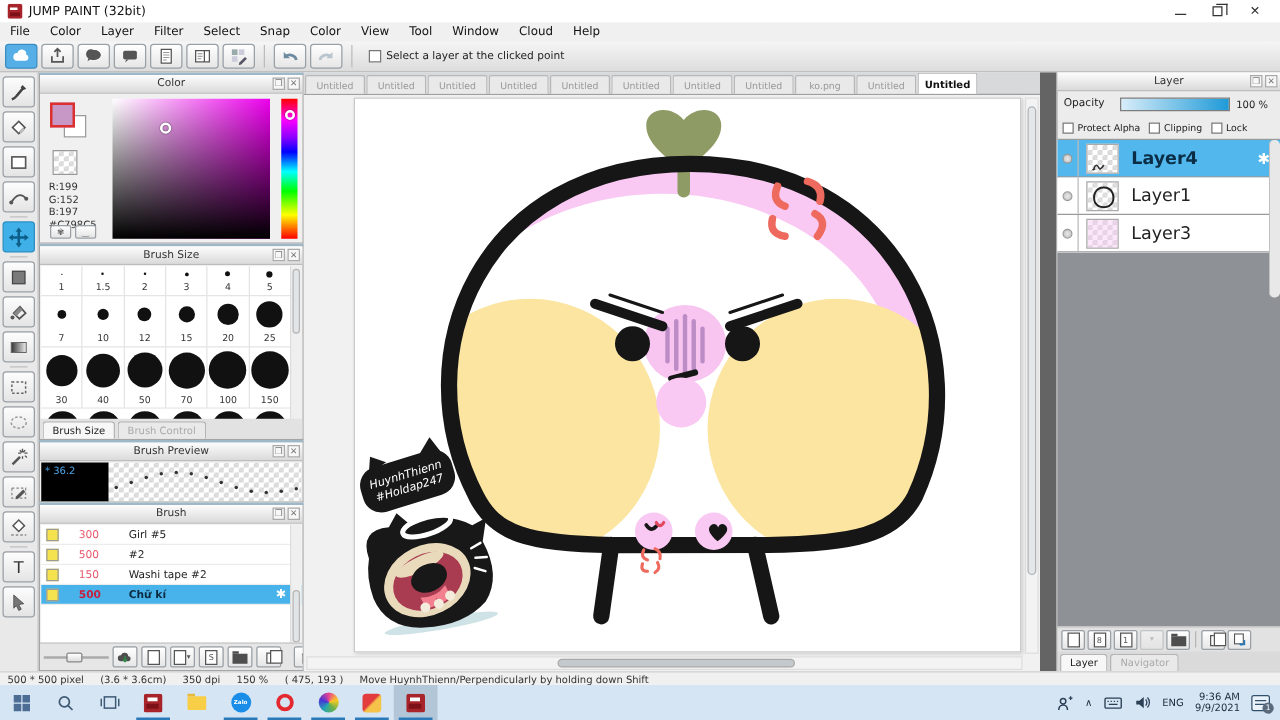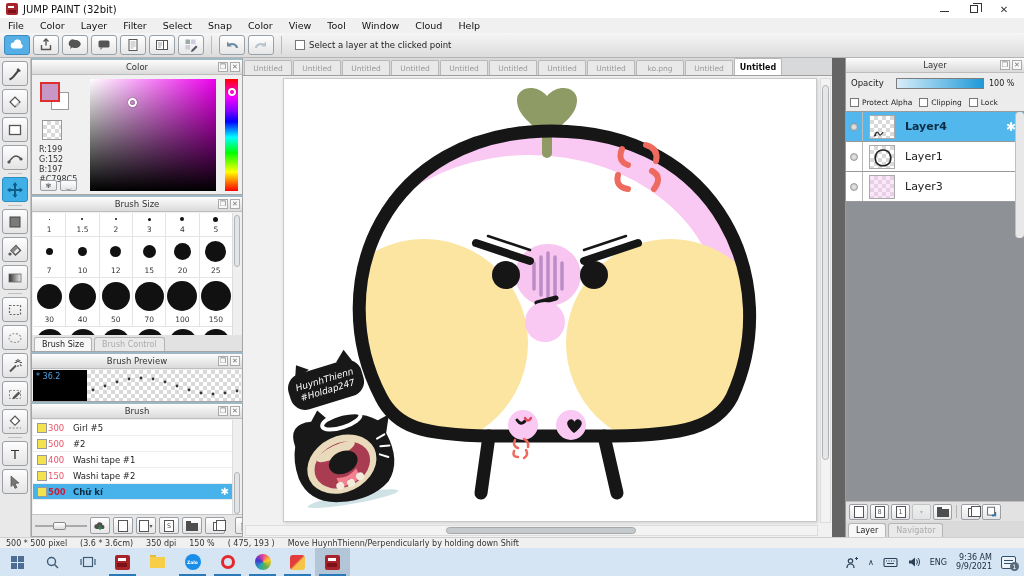--- a/index.html
+++ b/index.html
@@ -72,21 +72,21 @@
 
 .p-prev{height:50px}
 .prev-body{position:absolute;left:1px;top:16px;right:1px;height:32px}
 .prev-black{position:absolute;left:0;top:0;width:54px;height:32px;background:#000}
 .prev-val{position:absolute;left:3px;top:2px;font-size:8px;color:#4ba3e8}
 .prev-strip{position:absolute;left:54px;top:0;right:0;height:32px}
 
 
 .p-brush{flex:1}
 .blist{position:absolute;left:1px;top:16px;right:1px;height:96px;background:#fff}
-.brow{height:16px;display:flex;align-items:center;gap:1px;padding-left:4px;border-bottom:1px solid #ececec;position:relative}
+.brow{height:16px;display:flex;align-items:center;gap:16px;padding-left:4px;border-bottom:1px solid #ececec;position:relative}
 .brow .sw{width:10px;height:10px;background:#f4e34e;border:1px solid #9a9a9a;flex:0 0 auto}
 .brow .num{width:24px;font-size:8.5px;color:#e8566a}
 .brow .nm{font-size:8.5px;color:#222}
 .brow.sel{background:#48b3ea}
 .brow.sel .num{color:#c71f3d;font-weight:bold}
 .brow.sel .nm{font-weight:bold;color:#0d2b40}
 .brow .gear{position:absolute;right:12px;color:#fff;font-size:10px}
 .br-scroll{position:absolute;right:1px;top:16px;width:9px;height:96px;background:#efefef;border-left:1px solid #ddd}
 .br-thumb{position:absolute;left:1px;bottom:2px;width:6px;height:42px;background:#e2e5e8;border:1px solid #b5b5b5;border-radius:4px}
 .bfoot{position:absolute;left:0;bottom:0;width:100%;height:22px;background:#e6e6e6;border-top:1px solid #c6c6c6;display:flex;align-items:center;gap:3px;padding-left:3px}
@@ -121,21 +121,21 @@
 .blend-sel{width:96px;height:13px;border:1px solid #8a8a8a;background:#fff;font-size:8px;display:flex;align-items:center;padding:0 3px;position:relative}
 .blend-sel .arr{position:absolute;right:3px;color:#888;font-size:7px}
 .lchecks{display:flex;align-items:center;height:18px;padding:0 4px;gap:3px;font-size:7.5px;color:#222}
 .lchecks .cbx{width:9px;height:9px}
 .llist{background:#fff;border-top:1px solid #9a9a9a;position:relative}
 .layerrow{height:30px;display:flex;align-items:center;border-bottom:1px solid #9a9a9a;background:#fff;position:relative}
 .layerrow.sel{background:#52b7ec}
 .viscell{width:17px;height:100%;border-right:1px solid #bbb;display:flex;align-items:center;justify-content:center}
 .visdot{width:8px;height:8px;border-radius:50%;background:radial-gradient(#e9e9e9,#bdbdbd);border:1px solid #9a9a9a}
 .lthumb{width:26px;height:24px;border:1px solid #aaa;margin-left:6px;position:relative;overflow:hidden}
-.lname{margin-left:10px;font-size:11px;color:#222}
+.lname{margin-left:10px;font-size:14px;color:#222}
 .layerrow.sel .lname{font-weight:bold;color:#0b2d45}
 .lgear{position:absolute;right:8px;color:#fff;font-size:12px}
 .lfill{flex:1;background:#8e9296}
 .lscroll{position:absolute;right:0;top:0;width:9px;height:126px;background:#e8e8e8;border-left:1px solid #c0c0c0;border-radius:4px}
 .lfoot{height:20px;background:#e2e2e2;border-top:1px solid #bdbdbd;display:flex;align-items:center;gap:2px;padding-left:3px}
 .lfoot .sbtn{width:19px;height:16px}
 .ltabs{height:16px;background:#dadada;display:flex;align-items:flex-end;padding-left:2px;gap:2px}
 .sep-mini{width:1px;height:13px;background:#b5b5b5;margin:0 2px}
 
 
@@ -535,25 +535,20 @@
         <div class="blist">
           <div class="brow">
               <span class="sw"></span>
               <span class="num">300</span>
               <span class="nm">Girl #5</span>
             </div>
           <div class="brow">
               <span class="sw"></span>
               <span class="num">500</span>
               <span class="nm">#2</span>
-            </div>
-          <div class="brow">
-              <span class="sw"></span>
-              <span class="num">400</span>
-              <span class="nm">Washi tape #1</span>
             </div>
           <div class="brow">
               <span class="sw"></span>
               <span class="num">150</span>
               <span class="nm">Washi tape #2</span>
             </div>
           <div class="brow sel">
               <span class="sw"></span>
               <span class="num">500</span>
               <span class="nm">Chữ kí</span>

